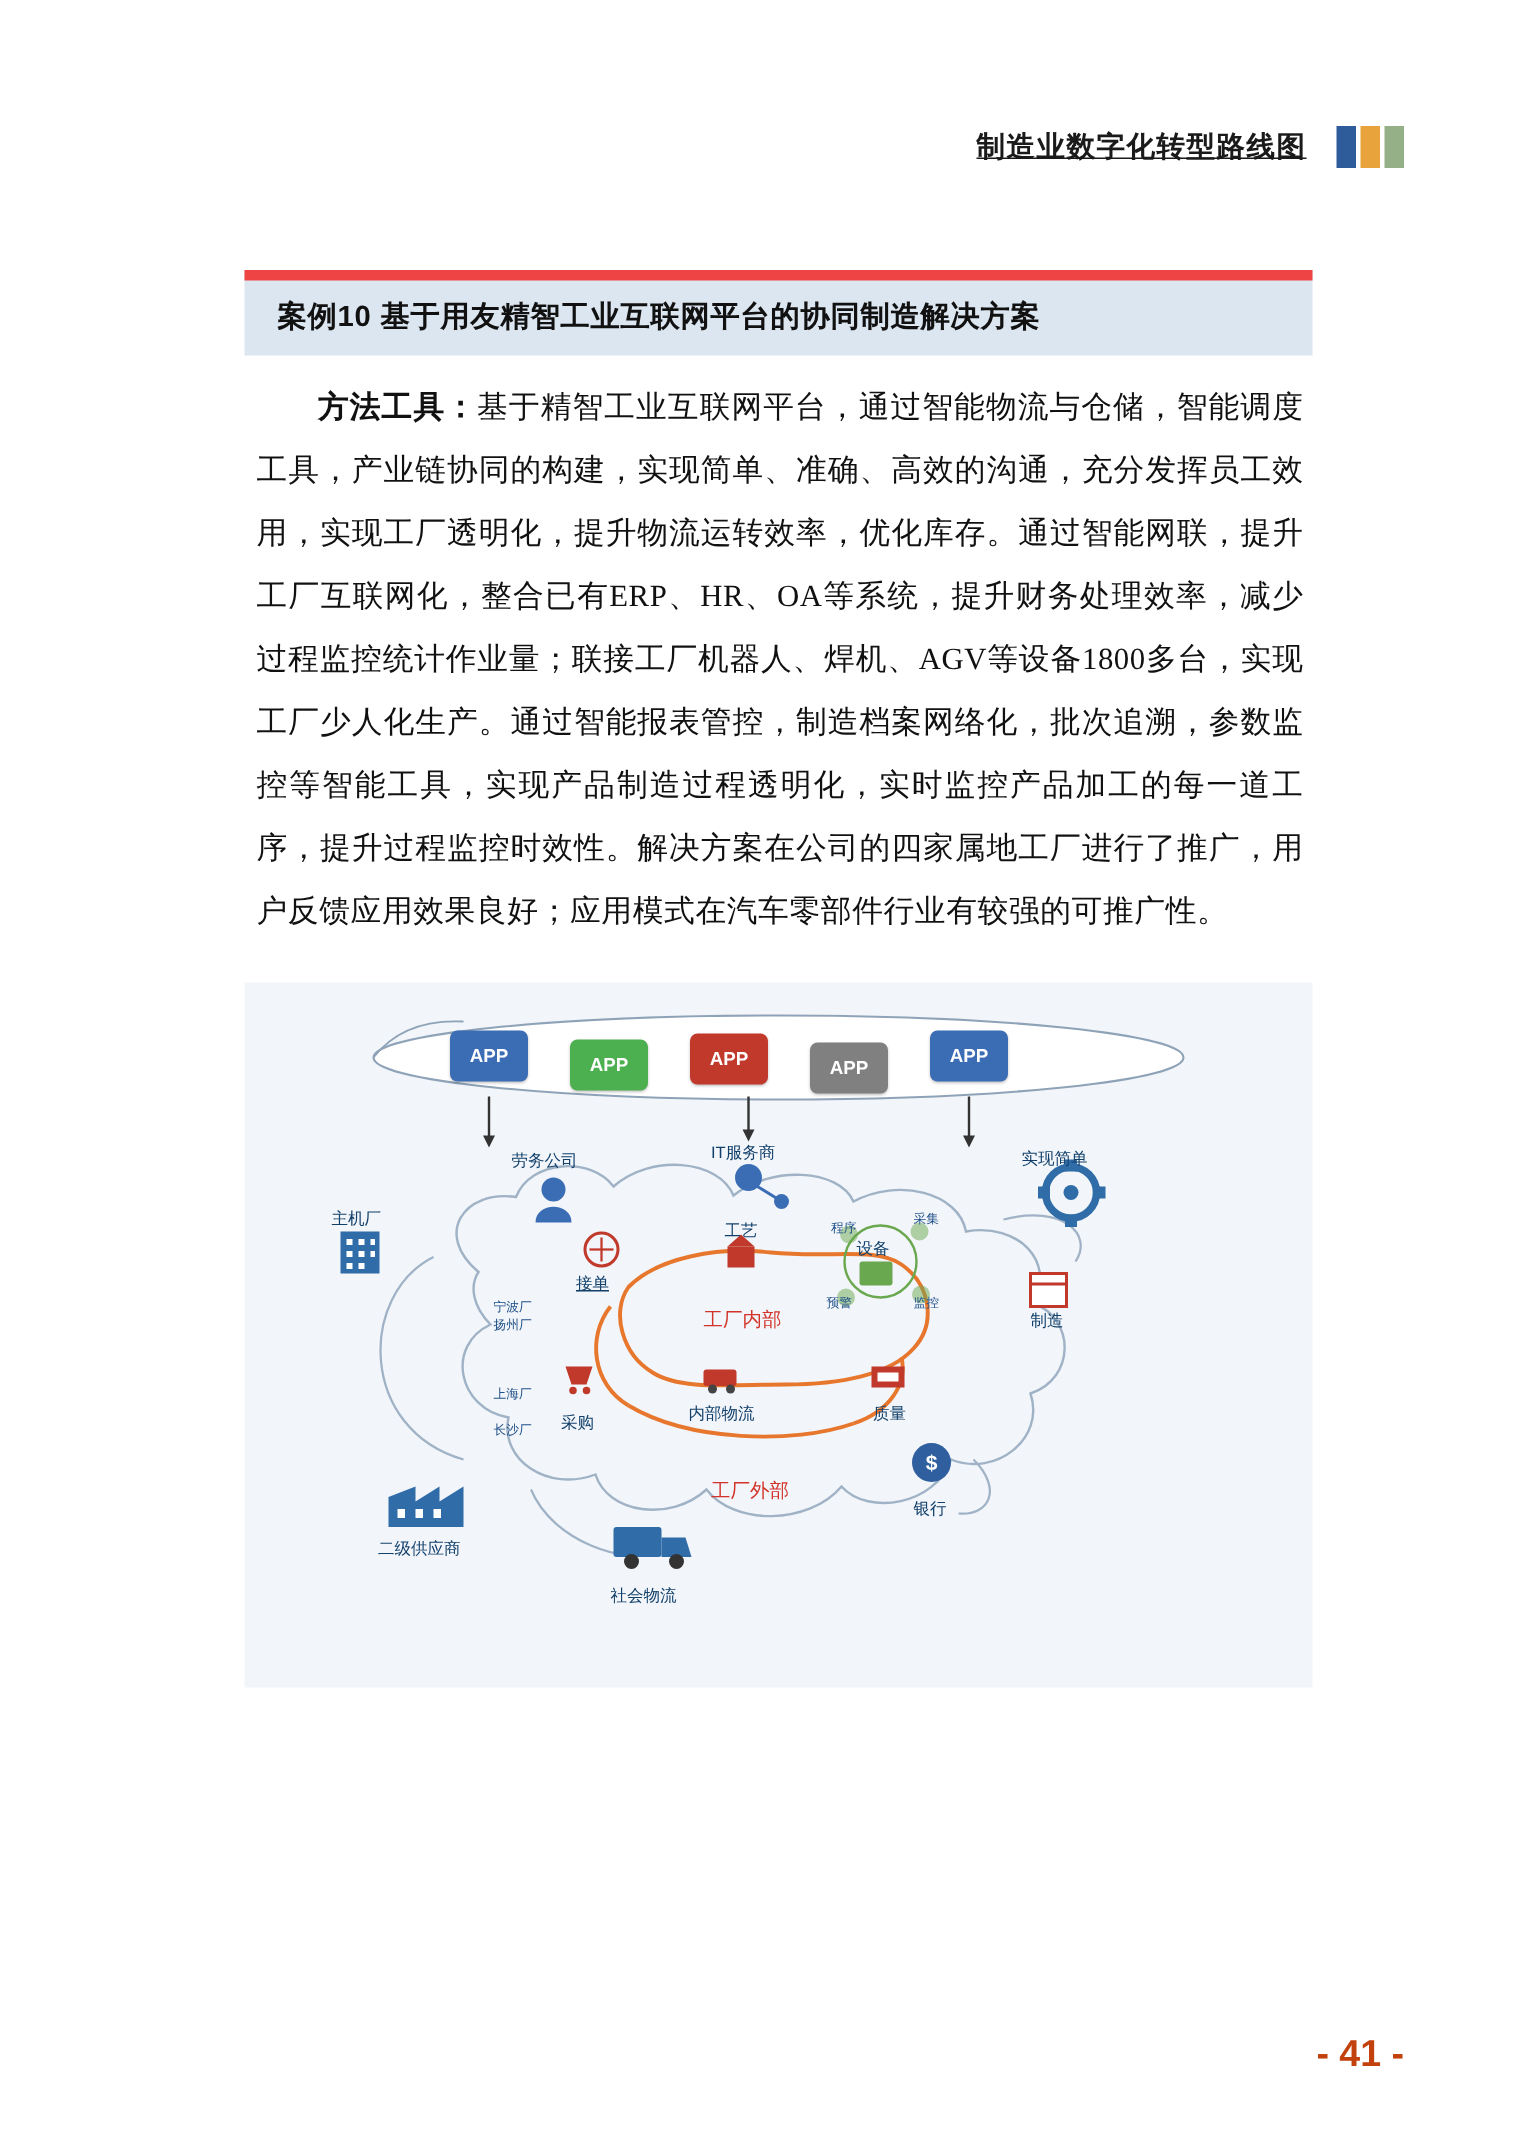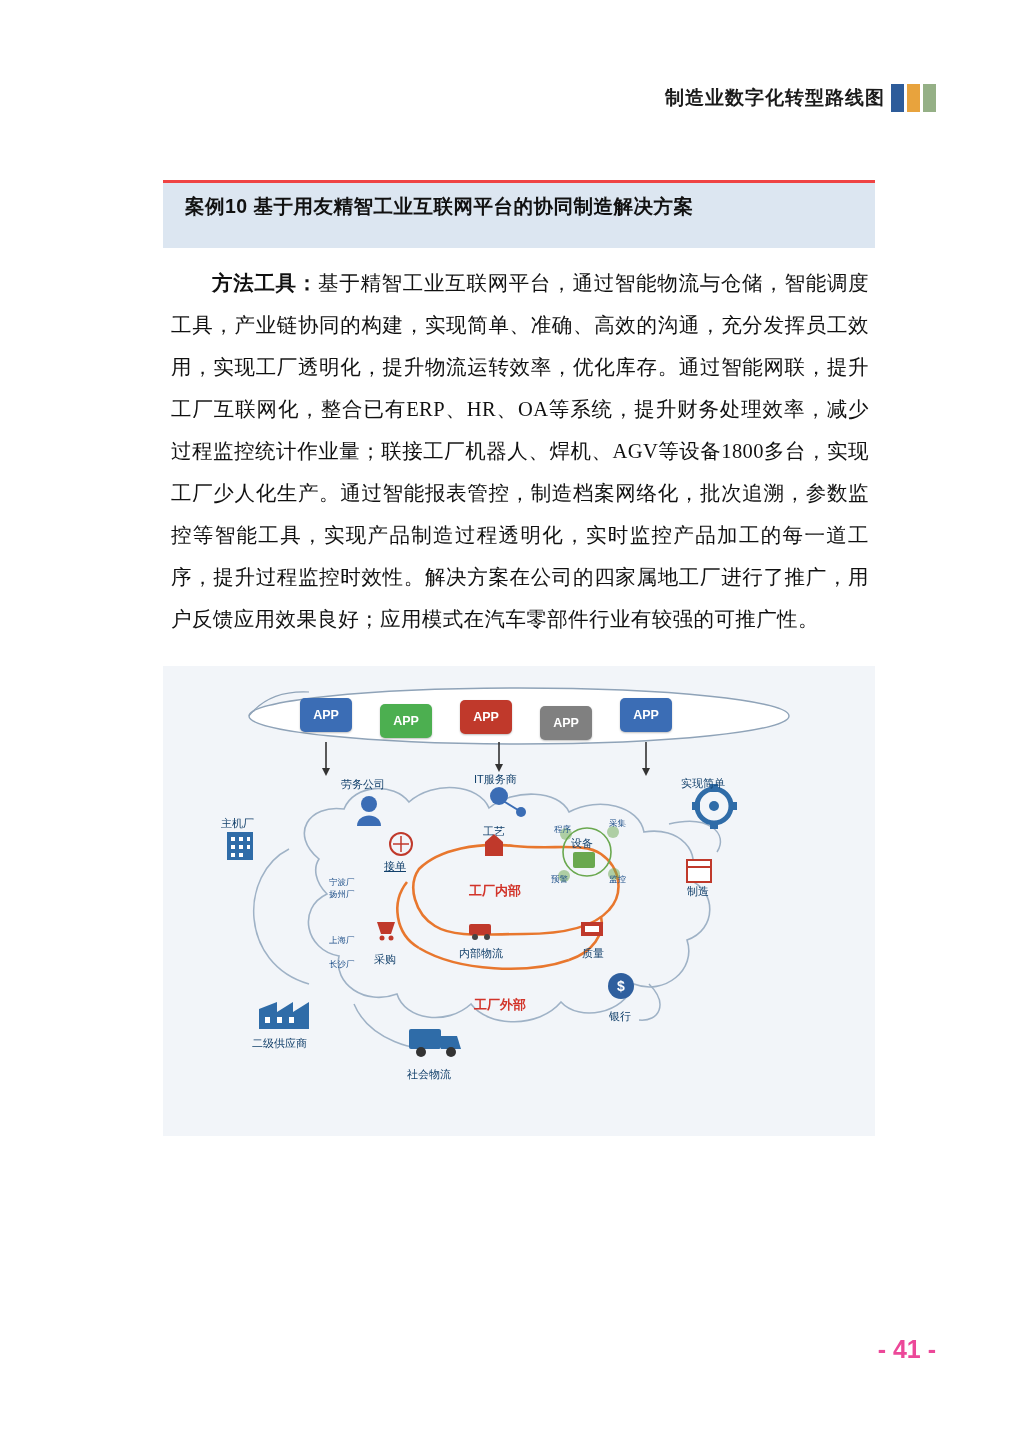--- a/index.html
+++ b/index.html
@@ -20,21 +20,22 @@
     inset: 0;
   }
 
   
   .header {
     position: absolute;
     top: 84px;
     right: 88px;
     display: flex;
     align-items: center;
-    gap: 6px;
+    gap: 20px;
+    text-decoration: underline;
   }
   .header-title {
     font-family: "Liberation Sans", "DejaVu Sans", sans-serif;
     font-size: 19px;
     font-weight: bold;
     color: #1a1a1a;
     letter-spacing: 1px;
   }
   .header-marks {
     display: flex;
@@ -52,22 +53,22 @@
   
   .content {
     position: absolute;
     left: 163px;
     top: 180px;
     width: 712px;
   }
 
   .case-title-bar {
     background: #dce6f1;
-    border-top: 3px solid #ef4444;
-    padding: 10px 22px 28px 22px;
+    border-top: 7px solid #ef4444;
+    padding: 10px 22px 13px 22px;
     font-family: "Liberation Sans", "DejaVu Sans", sans-serif;
     font-size: 19.5px;
     font-weight: bold;
     color: #111;
     letter-spacing: 0.5px;
   }
 
   .body-text {
     padding: 0 6px 0 8px;
   }
@@ -100,21 +101,21 @@
   }
   .fig-label {
     position: absolute;
     font-family: "Liberation Sans", "DejaVu Sans", sans-serif;
     font-size: 11px;
     color: #12406b;
     white-space: nowrap;
   }
   .fig-label.red {
     color: #d2342a;
-    font-weight: bold;
+    font-weight: normal;
     font-size: 13px;
   }
   .fig-label.tiny {
     font-size: 8.5px;
     color: #20518a;
     line-height: 11px;
   }
   .app-pill {
     position: absolute;
     width: 52px;
@@ -127,25 +128,25 @@
     display: flex;
     align-items: center;
     justify-content: center;
     box-shadow: 0 1px 2px rgba(0,0,0,0.25);
   }
 
   
   .page-number {
     position: absolute;
     right: 88px;
-    bottom: 68px;
+    bottom: 48px;
     font-family: "Liberation Sans", "DejaVu Sans", sans-serif;
     font-size: 25px;
     font-weight: bold;
-    color: #ec4899;
+    color: #c2410c;
   }
 </style>
 </head>
 <body>
 
 <div class="page">
 
   <div class="header">
     <div class="header-title">制造业数字化转型路线图</div>
     <div class="header-marks">

